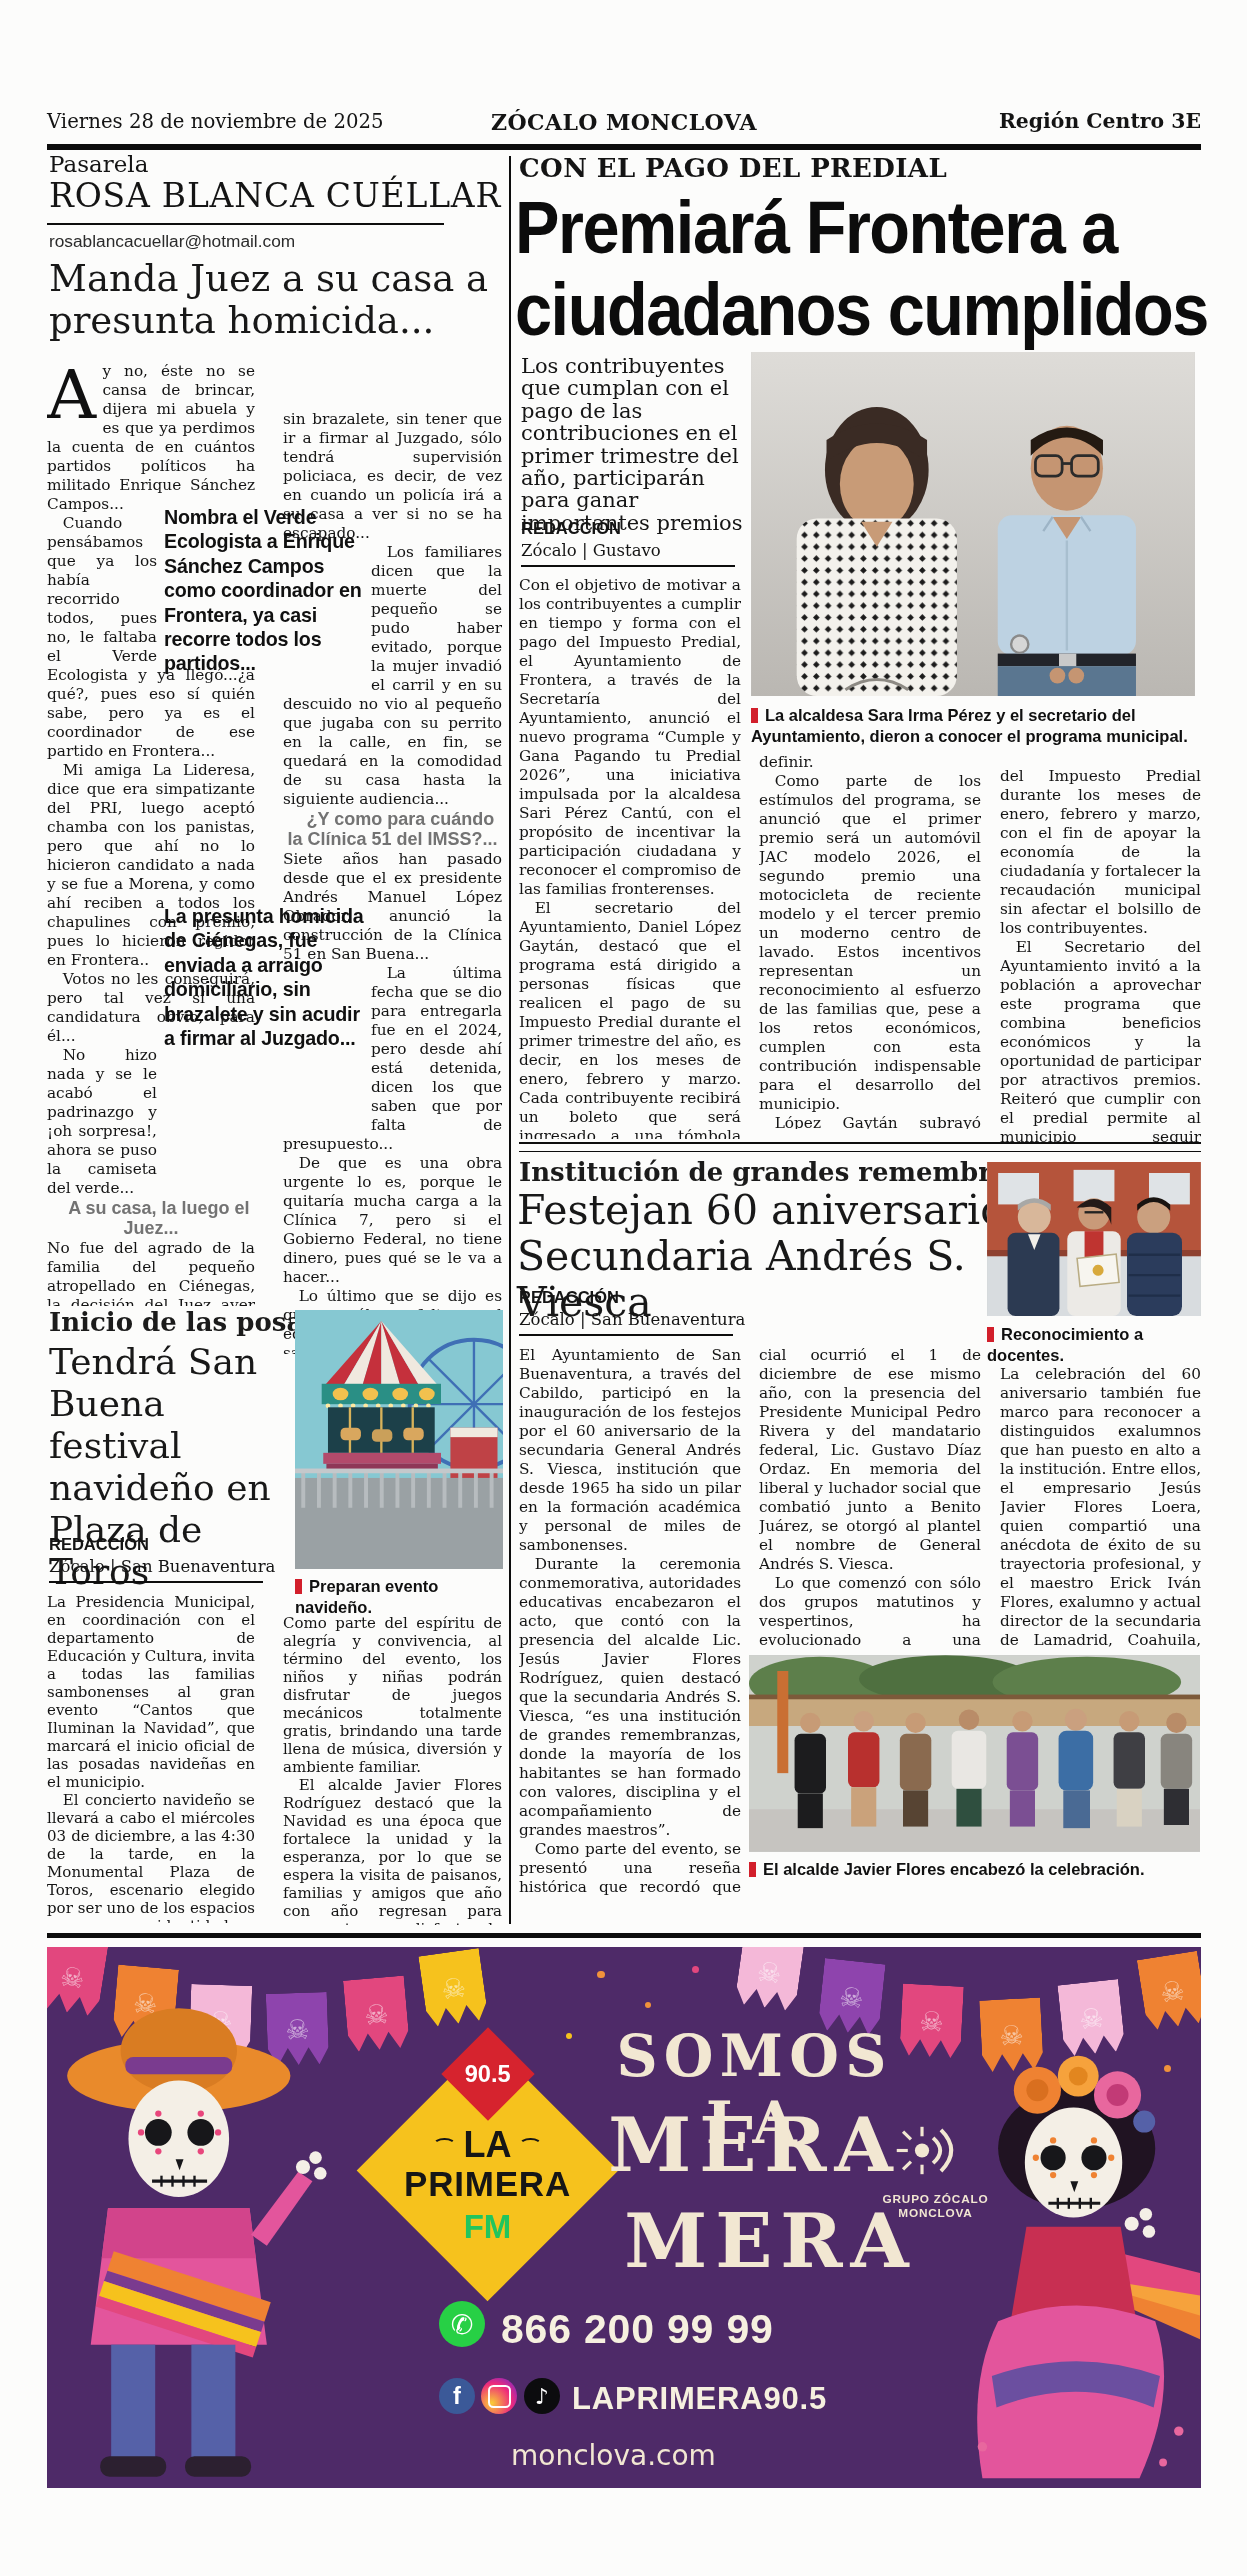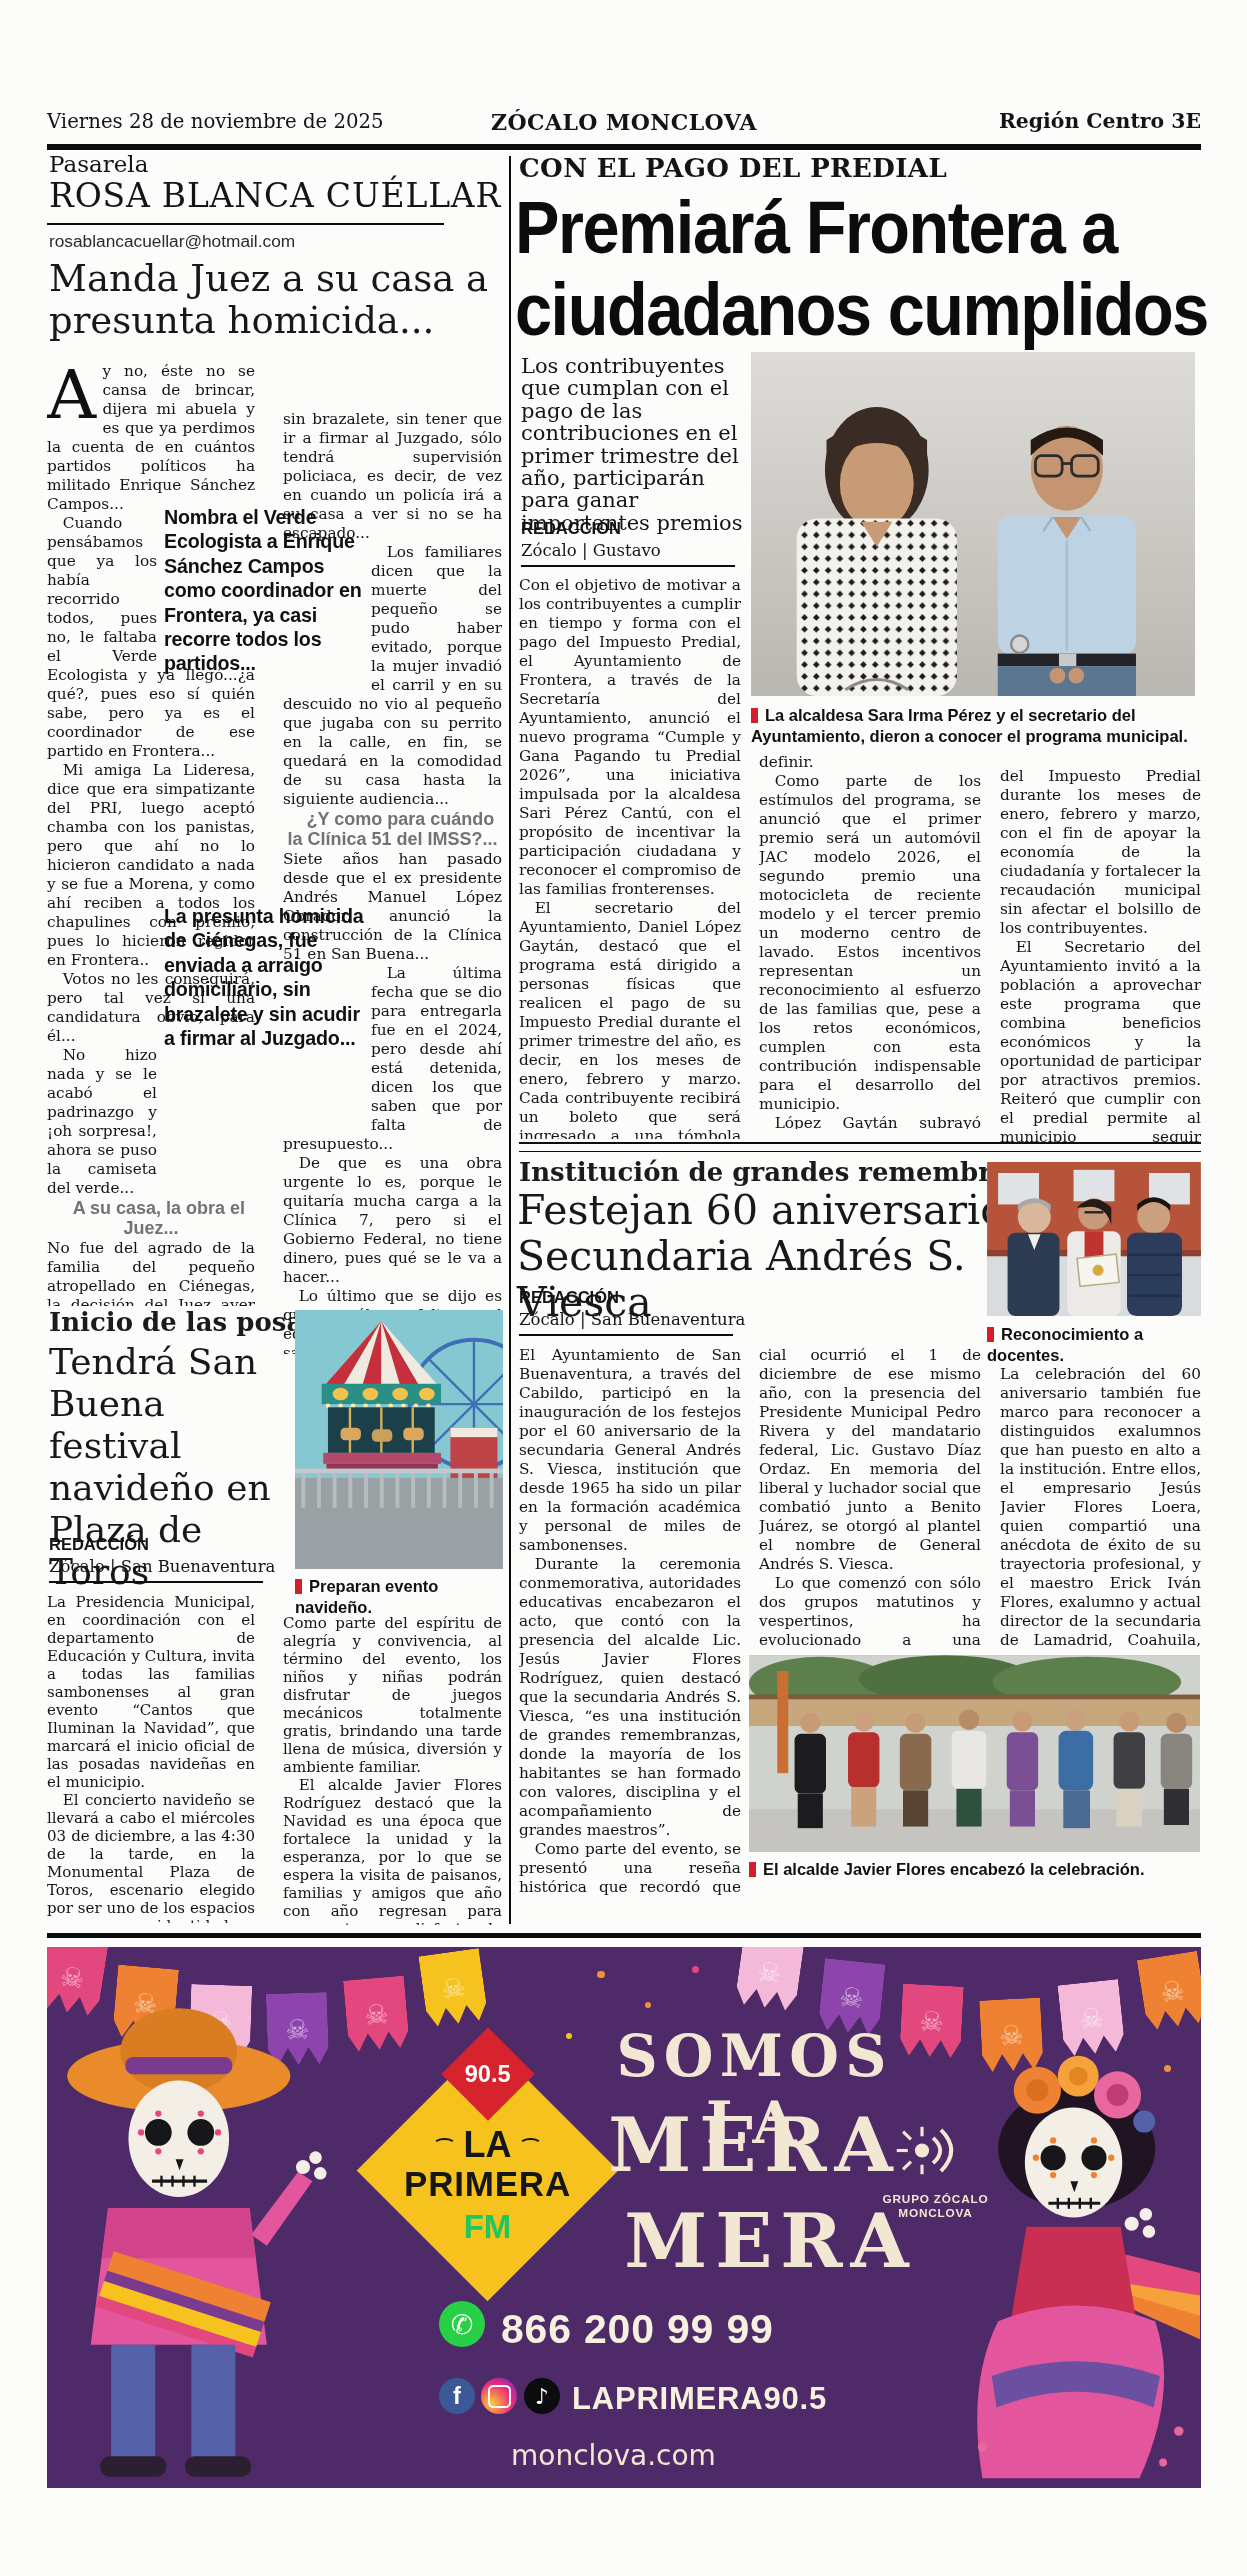--- a/index.html
+++ b/index.html
@@ -82,21 +82,21 @@
     <div class="abs pashead" style="left:49px;top:258px;width:452px;">Manda Juez a su casa a presunta homicida...</div>
 
     <div class="abs bodycol" style="left:47px;top:362px;width:208px;height:944px;">
       <p class="noind dropcap">Ay no, éste no se cansa de brincar, dijera mi abuela y es que ya perdimos la cuenta de en cuántos partidos políticos ha militado Enrique Sánchez Campos...</p>
       <div class="sp-r" style="width:98px;height:140px;"></div>
       <p>Cuando pensábamos que ya los había recorrido todos, pues no, le faltaba el Verde Ecologista y ya llegó...¿a qué?, pues eso sí quién sabe, pero ya es el coordinador de ese partido en Frontera...</p>
       <p>Mi amiga La Lideresa, dice que era simpatizante del PRI, luego aceptó chamba con los panistas, pero que ahí no lo hicieron candidato a nada y se fue a Morena, y como ahí reciben a todos los chapulines con premio, pues lo hicieron regidor en Frontera..</p>
       <p>Votos no les conseguirá, pero tal vez sí una candidatura obvio, para él...</p>
       <div class="sp-r" style="width:98px;height:130px;"></div>
       <p>No hizo nada y se le acabó el padrinazgo y ¡oh sorpresa!, ahora se puso la camiseta del verde...</p>
-      <p class="subhead">A su casa, la obra el Juez...</p>
+      <p class="subhead">A su casa, la luego el Juez...</p>
       <p class="noind">No fue del agrado de la familia del pequeño atropellado en Ciénegas, la decisión del Juez ayer en la audiencia de la presunta responsable “Lucía”...</p>
 
     </div>
 
     <div class="abs bodycol" style="left:283px;top:362px;width:219px;height:944px;margin-top:48px;">
       <p class="noind">sin brazalete, sin tener que ir a firmar al Juzgado, sólo tendrá supervisión policiaca, es decir, de vez en cuando un policía irá a su casa a ver si no se ha escapado...</p>
       <div class="sp-l" style="width:88px;height:142px;"></div>
       <p>Los familiares dicen que la muerte del pequeño se pudo haber evitado, porque la mujer invadió el carril y en su descuido no vio al pequeño que jugaba con su perrito en la calle, en fin, se quedará en la comodidad de su casa hasta la siguiente audiencia...</p>
       <p class="subhead">¿Y como para cuándo la Clínica 51 del IMSS?...</p>
       <p class="noind">Siete años han pasado desde que el ex presidente Andrés Manuel López Obrador, anunció la construcción de la Clínica 51 en San Buena...</p>

